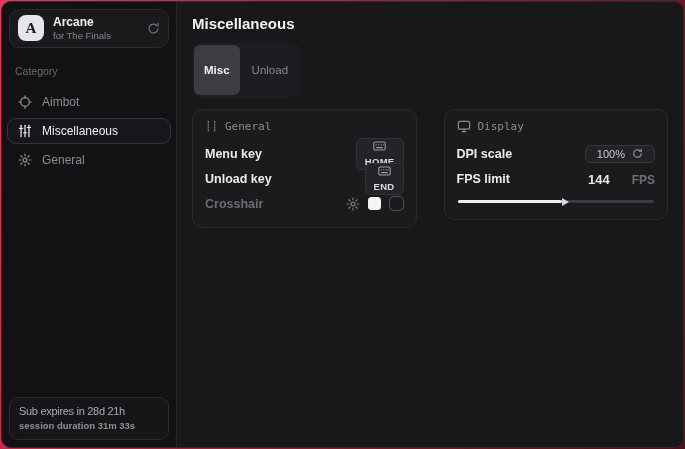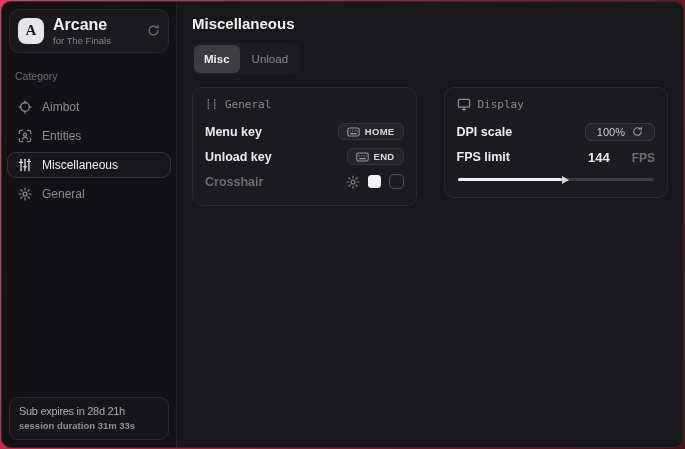--- a/index.html
+++ b/index.html
@@ -22,21 +22,21 @@
   .brand-box {
     margin:7px; padding:5px 8px; display:flex; align-items:center; gap:9px;
     background:#1a1a1d; border:1px solid #2a2a2f; border-radius:10px;
   }
   .avatar {
     width:26px; height:26px; border-radius:8px; background:#e6e6ea;
     color:#1a1a1d; display:flex; align-items:center; justify-content:center;
     font-family:"Liberation Serif", serif; font-weight:bold; font-size:15px;
   }
   .brand-text { flex:1; line-height:1.25; }
-  .brand-name { font-size:16px; font-weight:bold; color:#f0f0f3; }
+  .brand-name { font-size:12px; font-weight:bold; color:#f0f0f3; }
   .brand-sub { font-size:9.5px; color:#85858d; }
   .brand-refresh { color:#6f6f77; display:flex; }
   .category {
     margin:10px 13px 6px; font-size:10.5px; color:#6b6b73;
   }
   .nav { margin:6px 5px 0; }
   .nav-item {
     height:26px; margin-bottom:3px; padding:0 9px; display:flex;
     align-items:center; gap:10px; color:#8b8b93; font-size:12px;
     border:1px solid transparent; border-radius:9px; cursor:pointer;
@@ -56,21 +56,21 @@
   }
   .status-l2 { font-size:9.5px; font-weight:bold; color:#8f8f97; margin-top:3px; }
   
   .main { flex:1; padding:13px 15px; background:#18181a; }
   .page-title { font-size:15px; font-weight:bold; color:#f2f2f5; }
   .tabs {
     display:inline-flex; margin-top:11px; padding:2px;
     background:#1d1d21; border-radius:8px; gap:2px;
   }
   .tab {
-    padding:8px 10px; font-size:11.5px; color:#86868d;
+    padding:19px 10px; font-size:11.5px; color:#86868d;
     border-radius:6px; cursor:pointer;
   }
   .tab.active { background:#3c3c42; color:#f2f2f5; font-weight:bold; }
   .cards { display:flex; gap:27px; margin-top:12px; align-items:flex-start; }
   .card {
     flex:1; background:#1b1b1e; border:1px solid #2a2a2f;
     border-radius:10px; padding:10px 12px 12px;
   }
   .card-head {
     display:flex; align-items:center; gap:7px; color:#8a8a90;
@@ -79,21 +79,21 @@
   .row {
     display:flex; align-items:center; justify-content:space-between;
     height:23px; margin-top:2px;
   }
   .row-label { font-size:12.5px; font-weight:600; color:#ececf0; }
   .row-label.dim { color:#6b6b72; }
   .keybtn {
     display:inline-flex; align-items:center; gap:5px;
     background:#232328; border:1px solid #33333a; border-radius:6px;
     padding:2px 8px; color:#d9d9de; font-size:9.5px; font-weight:bold;
-    letter-spacing:0.3px; cursor:pointer;
+    letter-spacing:0.3px; cursor:pointer;flex-direction:column;
   }
   .keybtn .ic { display:flex; color:#9a9aa1; }
   .ctrl-group { display:flex; align-items:center; gap:8px; }
   .mini-gear { color:#7a7a82; display:flex; cursor:pointer; }
   .swatch {
     width:13px; height:13px; background:#f5f5f7; border-radius:3.5px; cursor:pointer;
   }
   .checkbox {
     width:15px; height:15px; border:1.5px solid #53535b;
     border-radius:5px; cursor:pointer;
@@ -152,33 +152,20 @@
             <circle cx="8" cy="8" r="5"></circle>
             <line x1="8" y1="1" x2="8" y2="3.4"></line>
               <line x1="8" y1="12.6" x2="8" y2="15"></line>
             <line x1="1" y1="8" x2="3.4" y2="8"></line>
               <line x1="12.6" y1="8" x2="15" y2="8"></line>
           </svg>
         </span>
         <span>Aimbot</span>
       </div>
 
-      <div class="nav-item">
-        <span class="ic">
-          <svg width="14" height="14" viewBox="0 0 16 16" fill="none" stroke="currentColor" stroke-width="1.4" stroke-linecap="round">
-            <path d="M1.5 5V3.5A2 2 0 0 1 3.5 1.5H5"></path>
-            <path d="M11 1.5h1.5a2 2 0 0 1 2 2V5"></path>
-            <path d="M14.5 11v1.5a2 2 0 0 1-2 2H11"></path>
-            <path d="M5 14.5H3.5a2 2 0 0 1-2-2V11"></path>
-            <circle cx="8" cy="6.5" r="1.7"></circle>
-            <path d="M5.2 11.5c.6-1.5 1.6-2.2 2.8-2.2s2.2.7 2.8 2.2"></path>
-          </svg>
-        </span>
-        <span>Entities</span>
-      </div>
 
       <div class="nav-item active">
         <span class="ic">
           <svg width="14" height="14" viewBox="0 0 16 16" fill="none" stroke="currentColor" stroke-width="1.4" stroke-linecap="round">
             <line x1="3.5" y1="1.5" x2="3.5" y2="14.5"></line>
             <line x1="8" y1="1.5" x2="8" y2="14.5"></line>
             <line x1="12.5" y1="1.5" x2="12.5" y2="14.5"></line>
             <line x1="1.7" y1="5" x2="5.3" y2="5"></line>
             <line x1="6.2" y1="10" x2="9.8" y2="10"></line>
             <line x1="10.7" y1="4" x2="14.3" y2="4"></line>

